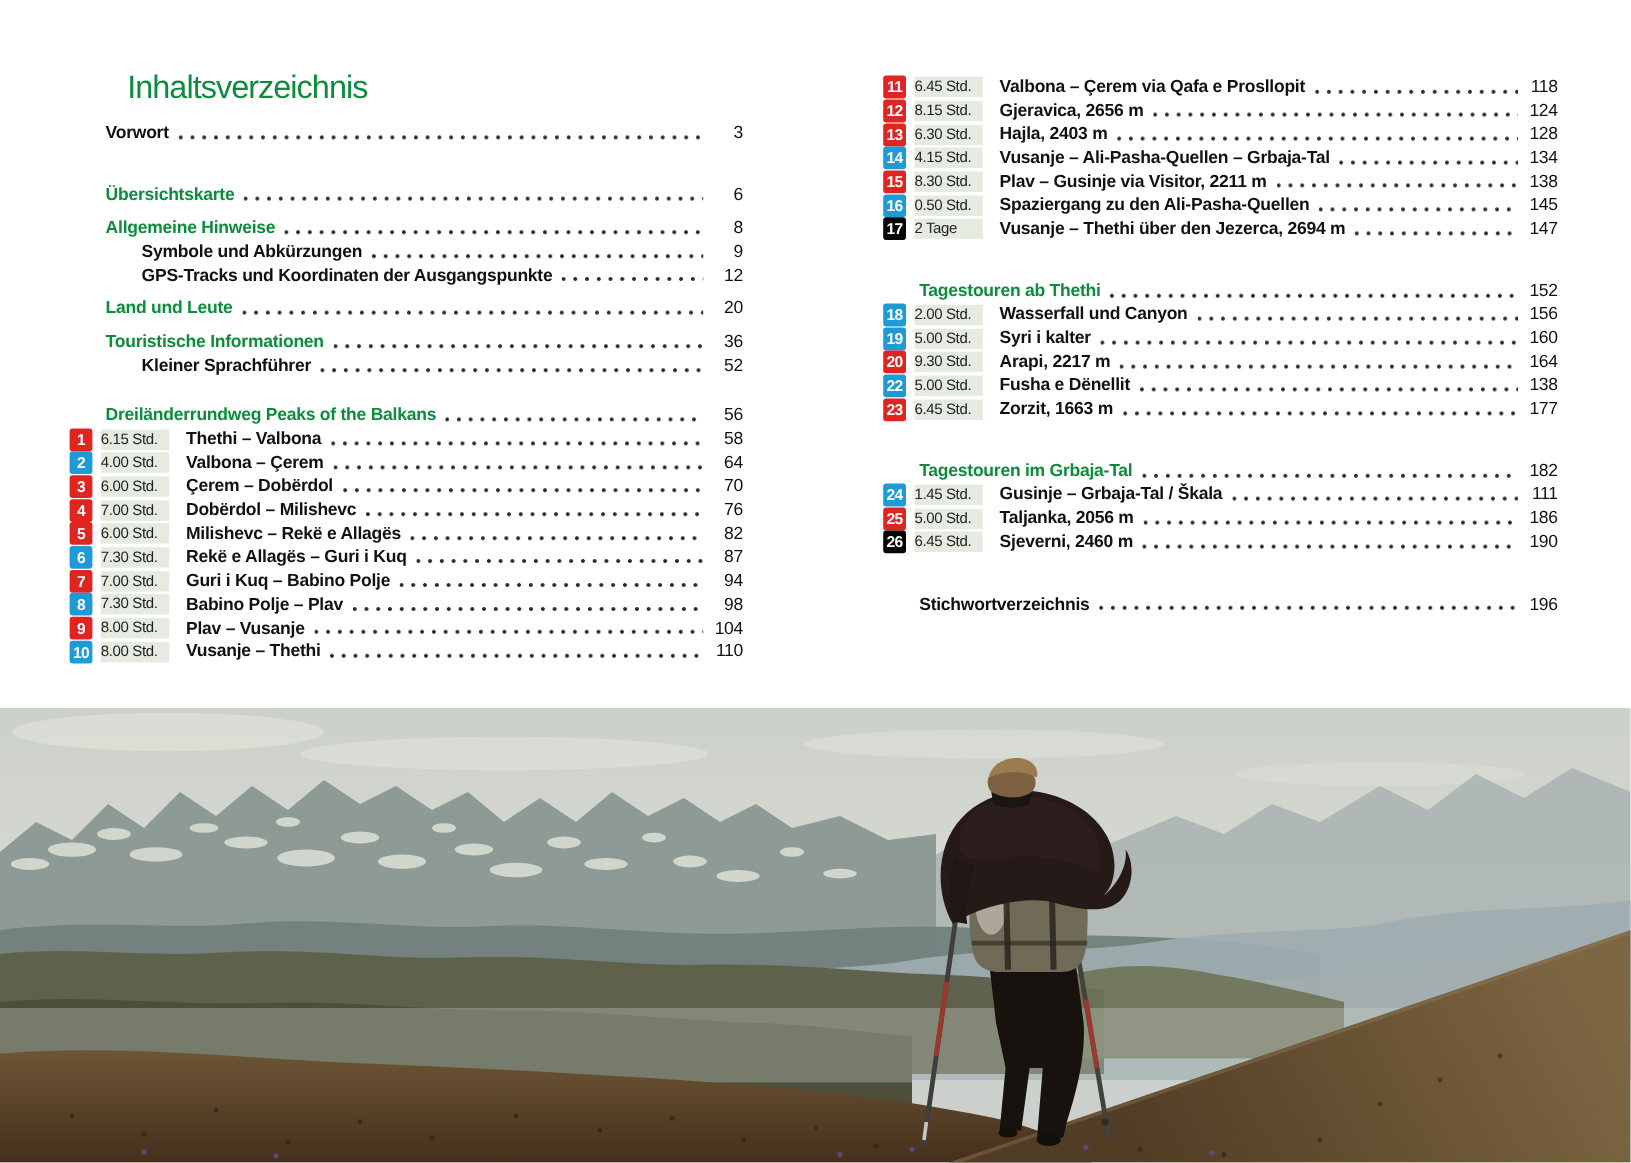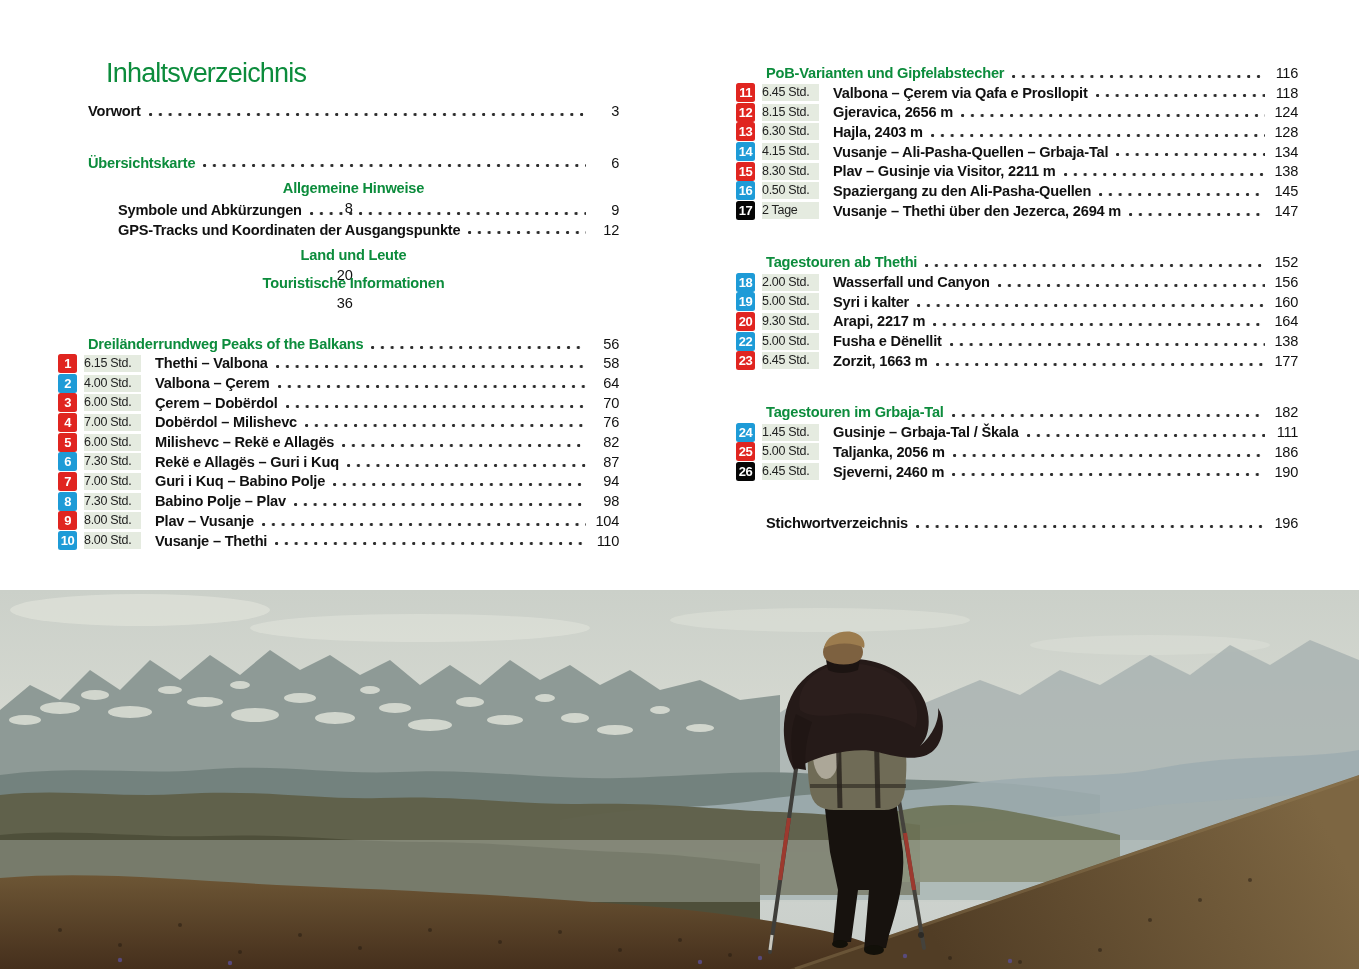--- a/index.html
+++ b/index.html
@@ -24,23 +24,23 @@
   .toc-col { position:absolute; }
   .col-left  { left:58px;  top:101px; width:561px; }
   .col-right { left:736px; top:63px;  width:562px; }
 
   .row {
     display:flex; align-items:center;
     height:19.7px;
     font-size:14.6px; font-weight:bold; letter-spacing:-0.2px;
     white-space:nowrap;
   }
-  .space-sm { margin-top:8px;flex-direction:column; }
+  .space-sm { margin-top:8px; }
   .space-lg { margin-top:32px; }
-  .space-xl { margin-top:39px; }
+  .space-xl { margin-top:22px; }
 
   .entry .label { padding-left:30px; }
   .entry.sub .label { padding-left:60px; color:#111; }
   .entry.green .label { color:var(--green); }
   .entry.black .label { color:#111; }
 
   .badge {
     flex:0 0 19px; width:19px; height:19px;
     border-radius:2.5px;
     display:flex; align-items:center; justify-content:center;
@@ -111,20 +111,25 @@
     <div class="row entry green space-sm">
       <span class="label">Land und Leute</span>
       <span class="dots"></span>
       <span class="page">20</span>
     </div>
     <div class="row entry green space-sm">
       <span class="label">Touristische Informationen</span>
       <span class="dots"></span>
       <span class="page">36</span>
     </div>
+    <div class="row entry sub">
+      <span class="label">Kleiner Sprachführer</span>
+      <span class="dots"></span>
+      <span class="page">52</span>
+    </div>
     <div class="row entry green space-xl">
       <span class="label">Dreiländerrundweg Peaks of the Balkans</span>
       <span class="dots"></span>
       <span class="page">56</span>
     </div>
     <div class="row tour">
       <span class="badge red">1</span>
       <span class="timebox">6.15 Std.</span>
       <span class="label">Thethi – Valbona</span>
       <span class="dots"></span>
@@ -188,25 +193,20 @@
     </div>
     <div class="row tour">
       <span class="badge blue">10</span>
       <span class="timebox">8.00 Std.</span>
       <span class="label">Vusanje – Thethi</span>
       <span class="dots"></span>
       <span class="page">110</span>
     </div>
   </div>
 <div class="toc-col col-right">
-    <div class="row entry green">
-      <span class="label">PoB-Varianten und Gipfelabstecher</span>
-      <span class="dots"></span>
-      <span class="page">116</span>
-    </div>
     <div class="row tour">
       <span class="badge red">11</span>
       <span class="timebox">6.45 Std.</span>
       <span class="label">Valbona – Çerem via Qafa e Prosllopit</span>
       <span class="dots"></span>
       <span class="page">118</span>
     </div>
     <div class="row tour">
       <span class="badge red">12</span>
       <span class="timebox">8.15 Std.</span>

